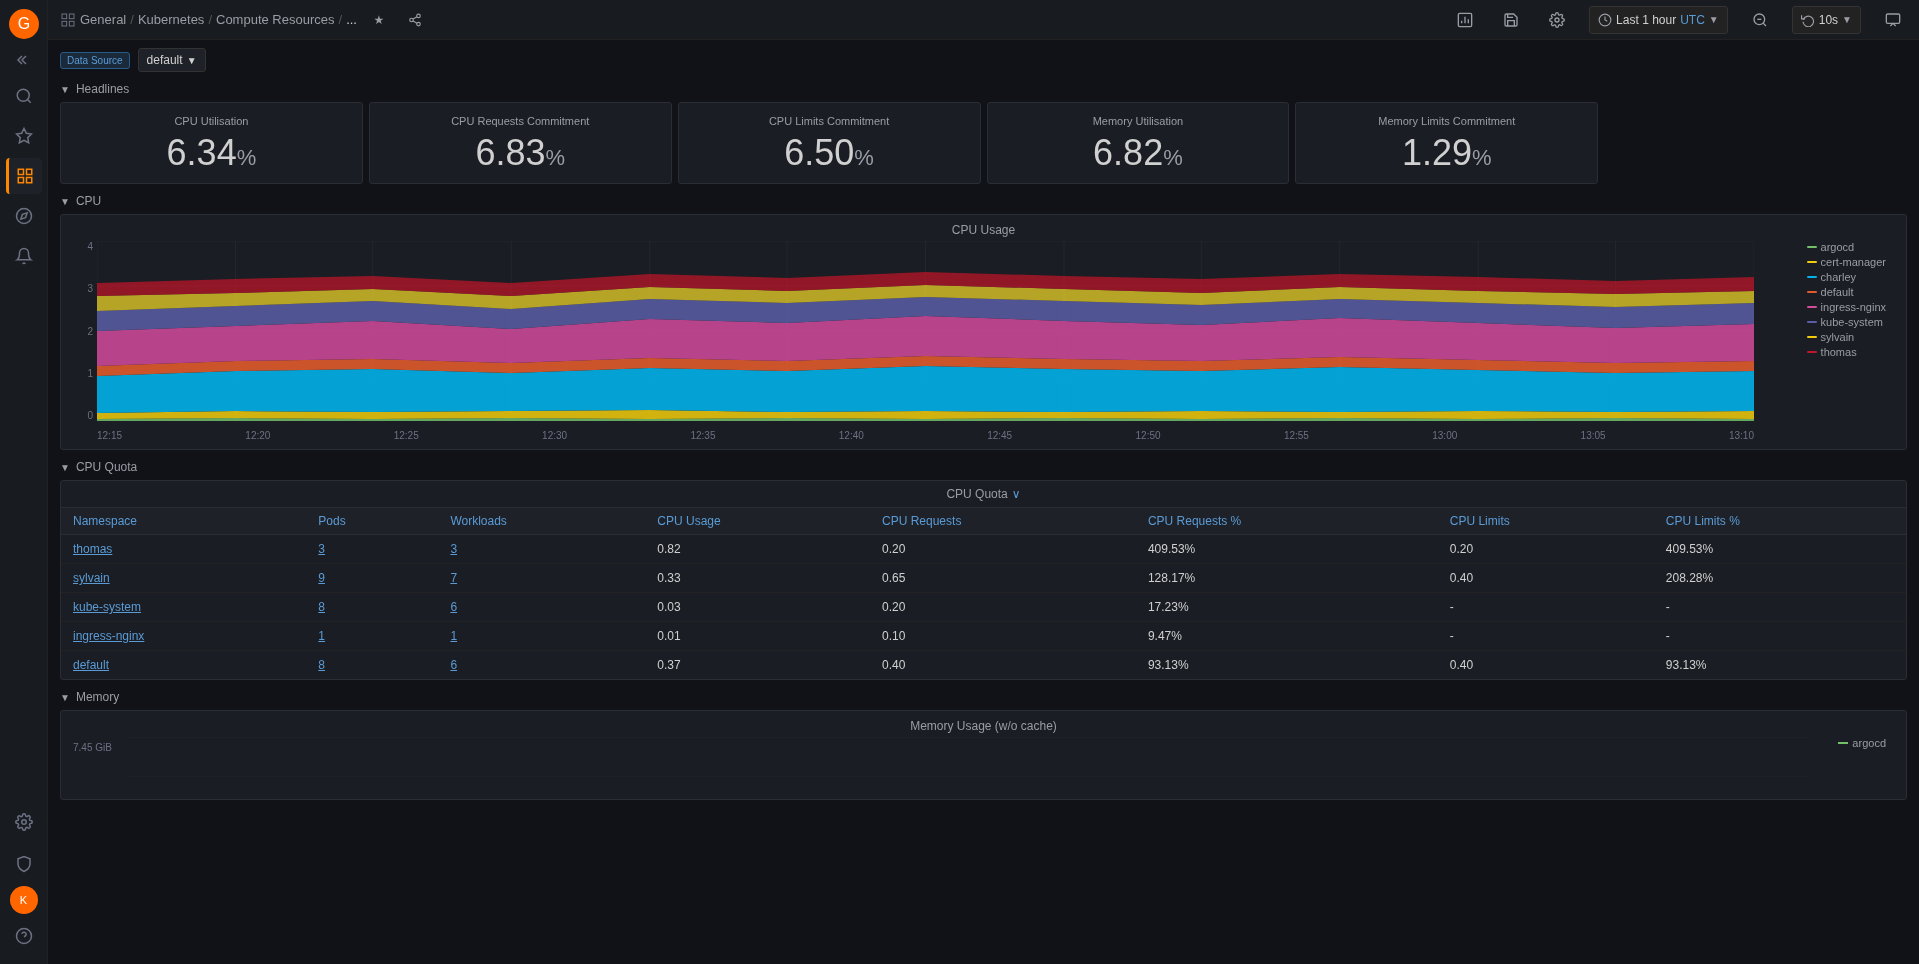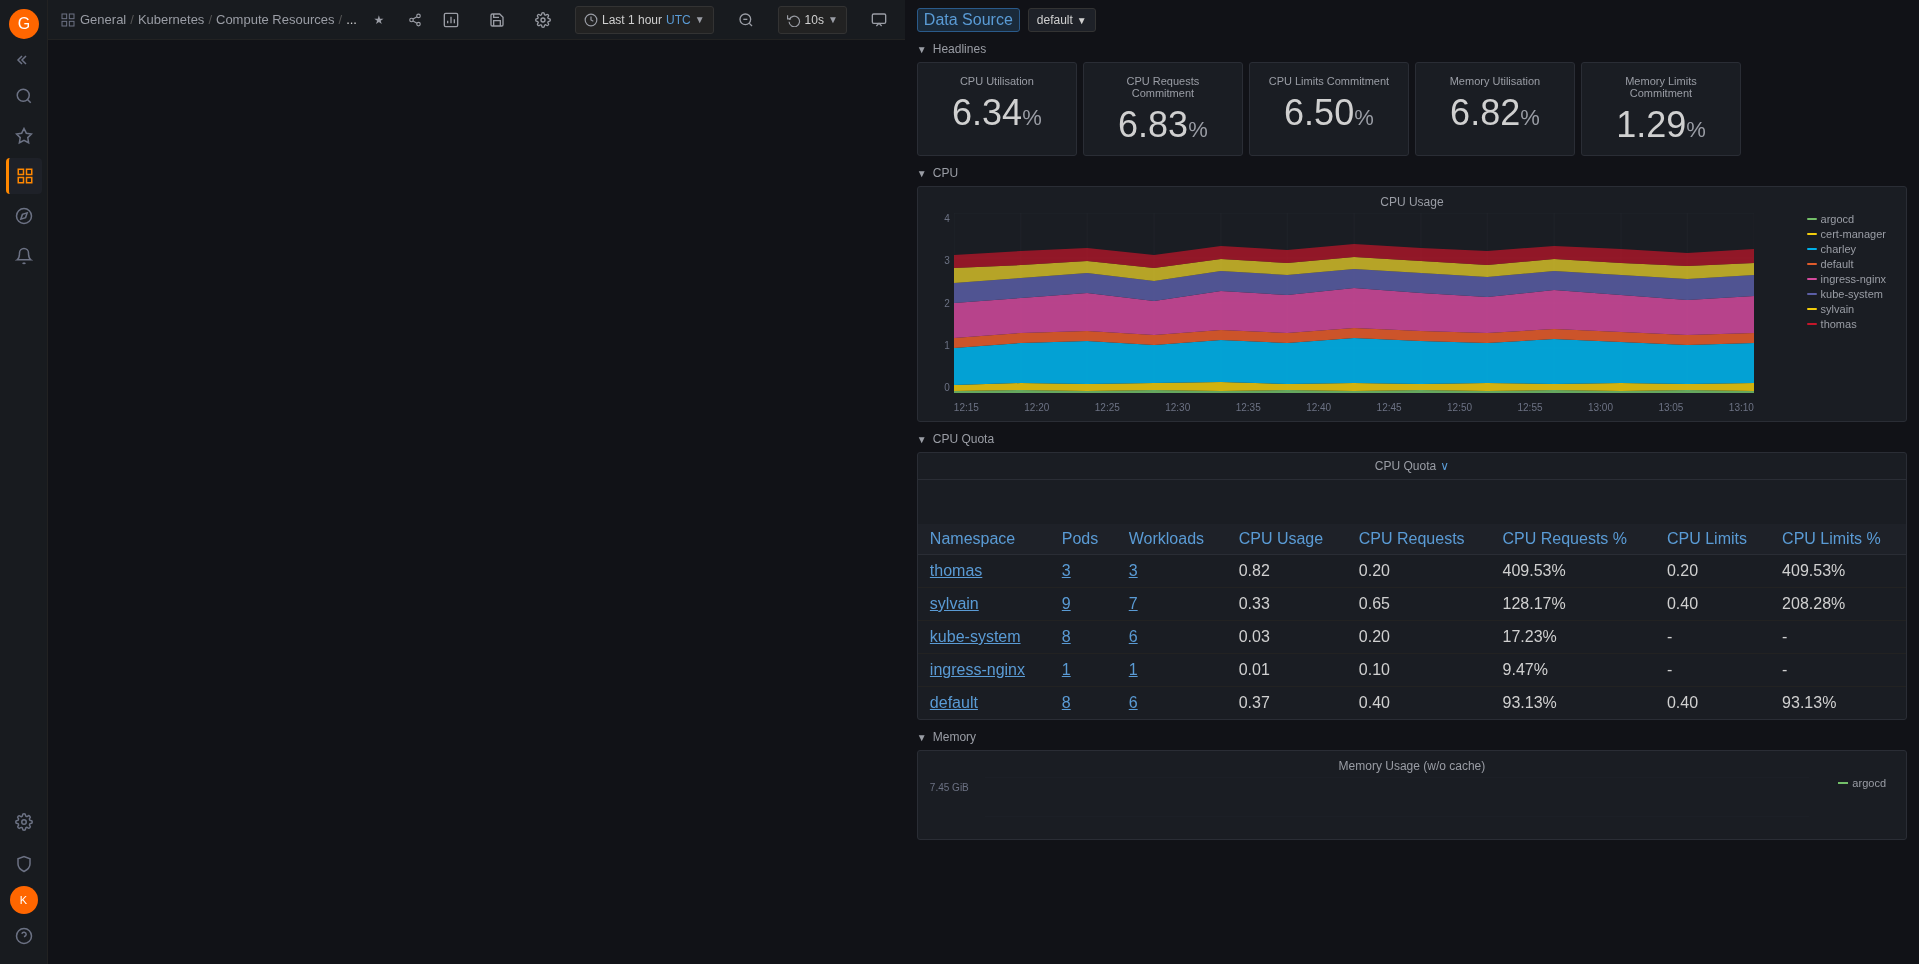--- a/index.html
+++ b/index.html
@@ -70,21 +70,21 @@
       align-items: center;
       justify-content: center;
       font-size: 11px;
       color: #fff;
     }
 
     
     .main {
       flex: 1;
       display: flex;
-      flex-direction: row;
+      flex-direction: column;
       overflow: hidden;
     }
 
     
     .topbar {
       height: 40px;
       background: #181b1f;
       border-bottom: 1px solid #222;
       display: flex;
       align-items: center;
@@ -154,21 +154,21 @@
     }
 
     
     .filter-row {
       display: flex;
       align-items: center;
       gap: 8px;
       margin-bottom: 10px;
     }
     .filter-label {
-      font-size: 16px;
+      font-size: 10px;
       color: #5a9bd5;
       background: #1a2a3a;
       border: 1px solid #2a5a8a;
       border-radius: 3px;
       padding: 2px 6px;
     }
     .filter-select {
       background: #1e2128;
       border: 1px solid #333;
       border-radius: 3px;
@@ -315,22 +315,21 @@
       font-size: 12px;
       border-bottom: 1px solid #2a2d35;
       display: flex;
       align-items: center;
       justify-content: center;
       gap: 4px;
     }
     table {
       width: 100%;
       border-collapse: collapse;
-      font-size: 16px;
-      margin-top: 44px;
+      font-size: 12px;
     }
     thead th {
       background: #1e2128;
       color: #5a9bd5;
       padding: 6px 12px;
       text-align: left;
       border-bottom: 1px solid #2a2d35;
       font-weight: normal;
     }
     tbody tr {

